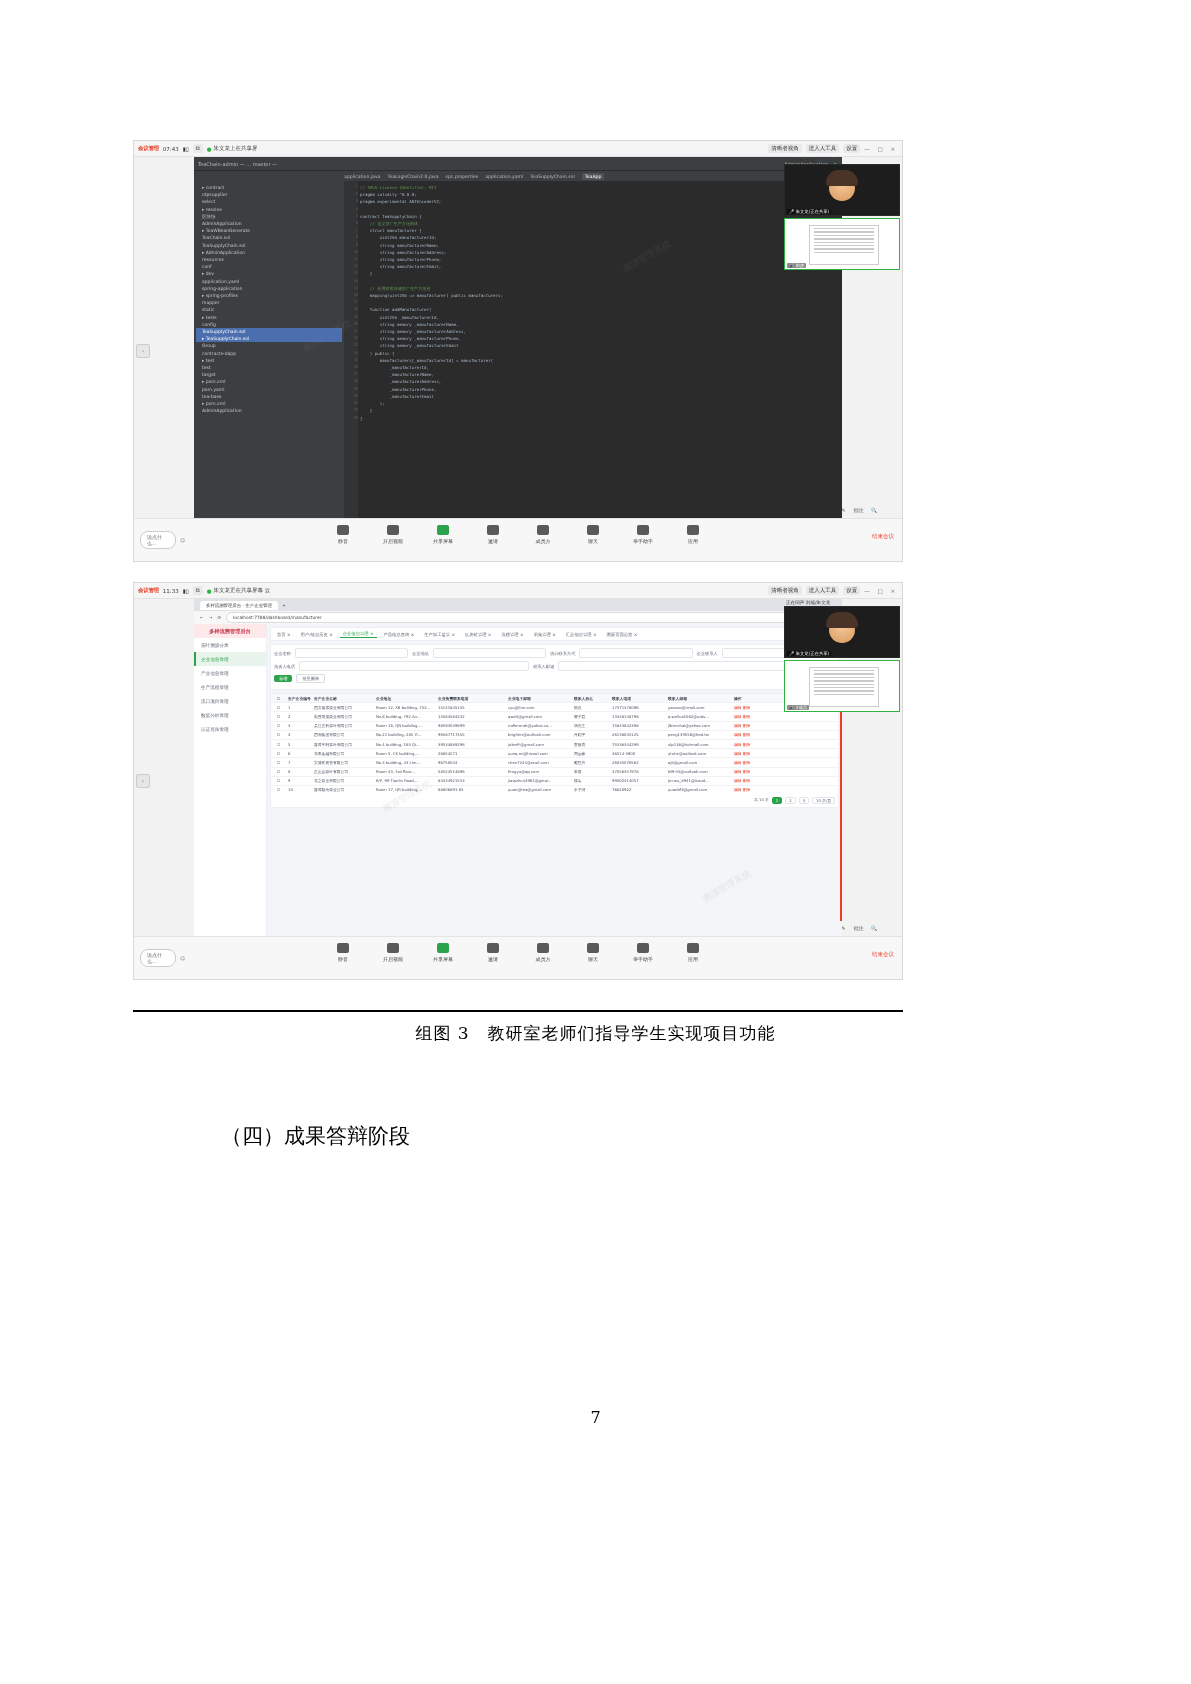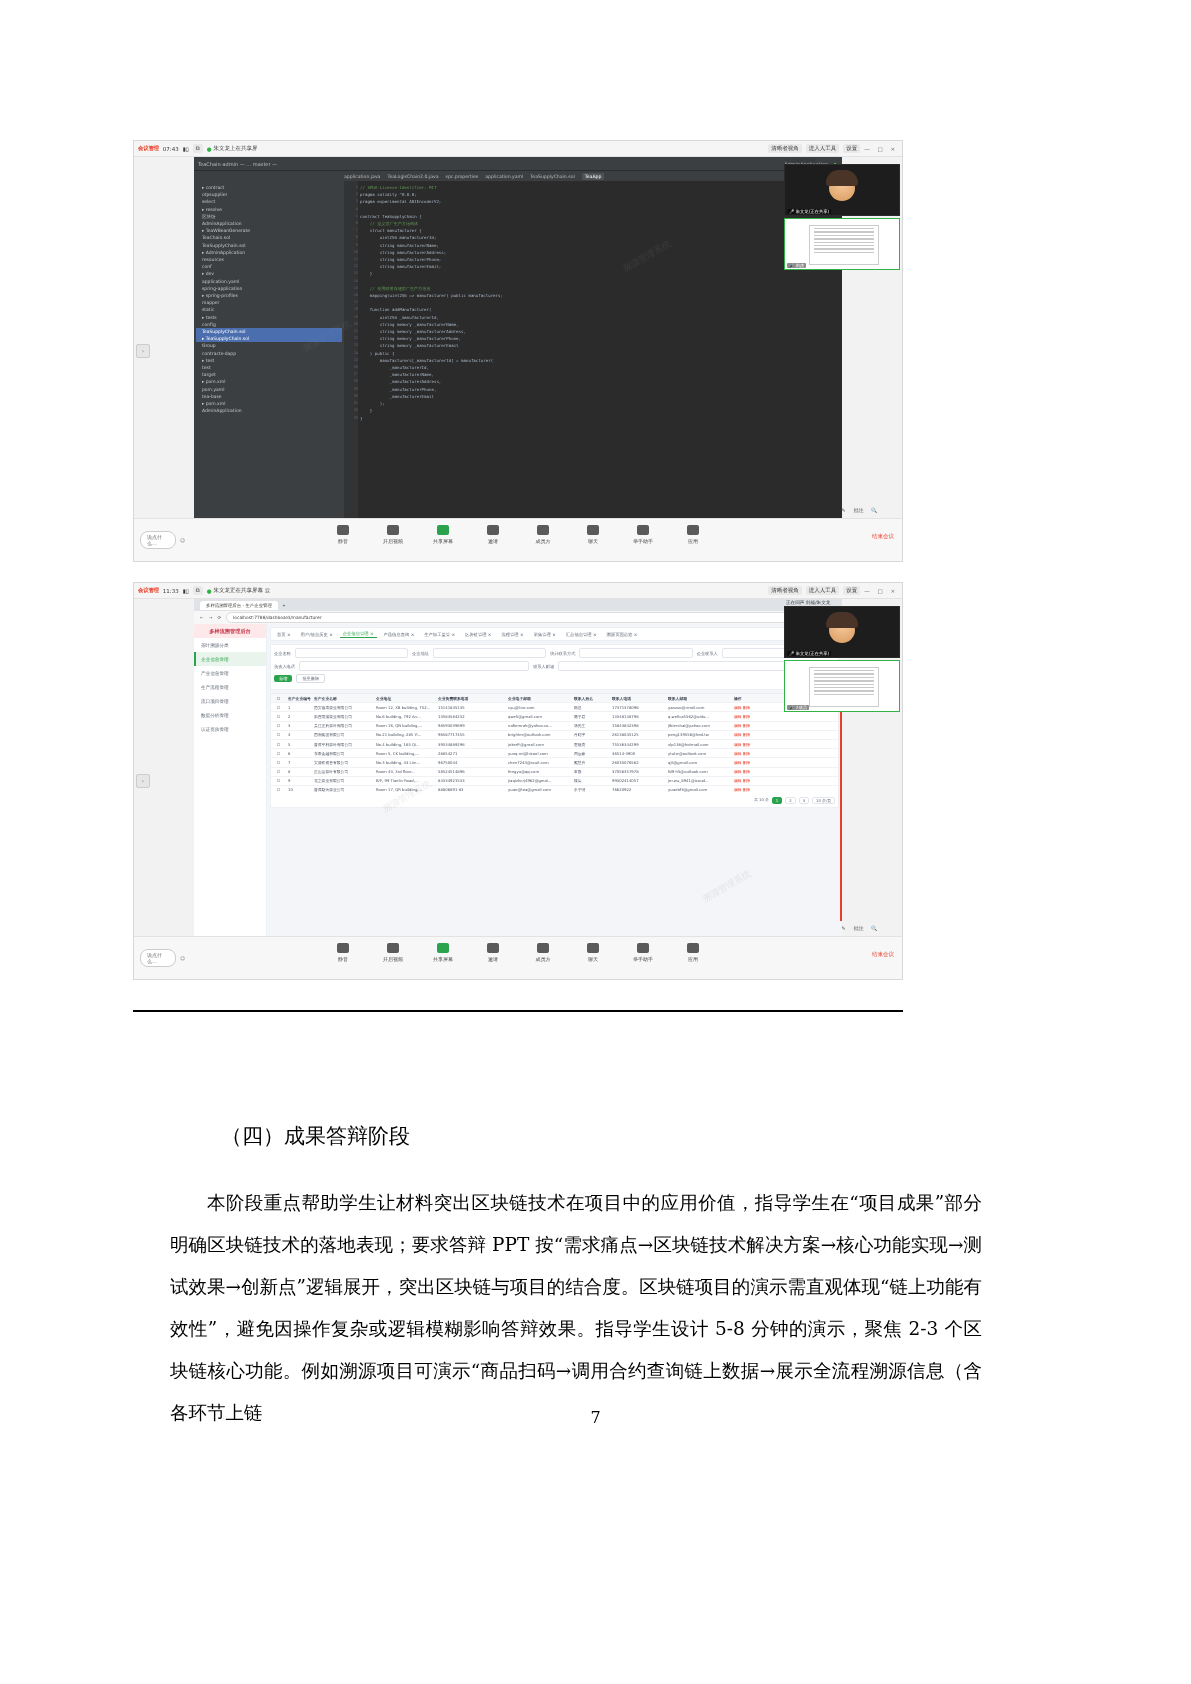--- a/index.html
+++ b/index.html
@@ -554,24 +554,24 @@
             <div class="tool"><span class="ic"></span><span>聊天</span></div>
             <div class="tool"><span class="ic"></span><span>举手助手</span></div>
             <div class="tool"><span class="ic"></span><span>应用</span></div>
           </div>
         <div class="end">结束会议</div>
       </div>
     </div>
   </div>
 
   <div class="hr" style="top:1010px"></div>
+  <div class="caption" style="top:1022px">组图 3　教研室老师们指导学生实现项目功能</div>
 
   <div class="h2" style="top:1122px">（四）成果答辩阶段</div>
 
-  <div class="para" style="top:1182px">本阶段重点帮助学生让材料突出区块链技术在项目中的应用价值，指导学生在“项目成果”部分明确区块链技术的落地表现；要求答辩 PPT 按“需求痛点→区块链技术解决方案→核心功能实现→测试效果→创新点”逻辑展开，突出区块链与项目的结合度。区块链项目的演示需直观体现“链上功能有效性”，避免因操作复杂或逻辑模糊影响答辩效果。指导学生设计 5-8 分钟的演示，聚焦 2-3 个区块链核心功能。例如溯源项目可演示“商品扫码→调用合约查询链上数据→展示全流程溯源信息（含各环节上链</div>
 
   <div class="pageno" style="top:1408px">7</div>
 
   <div class="wm" style="left:300px;top:330px">溯源管理系统</div>
   <div class="wm" style="left:620px;top:250px">溯源管理系统</div>
   <div class="wm" style="left:380px;top:790px">溯源管理系统</div>
   <div class="wm" style="left:700px;top:880px">溯源管理系统</div>
 </div>
 
 </body></html>

